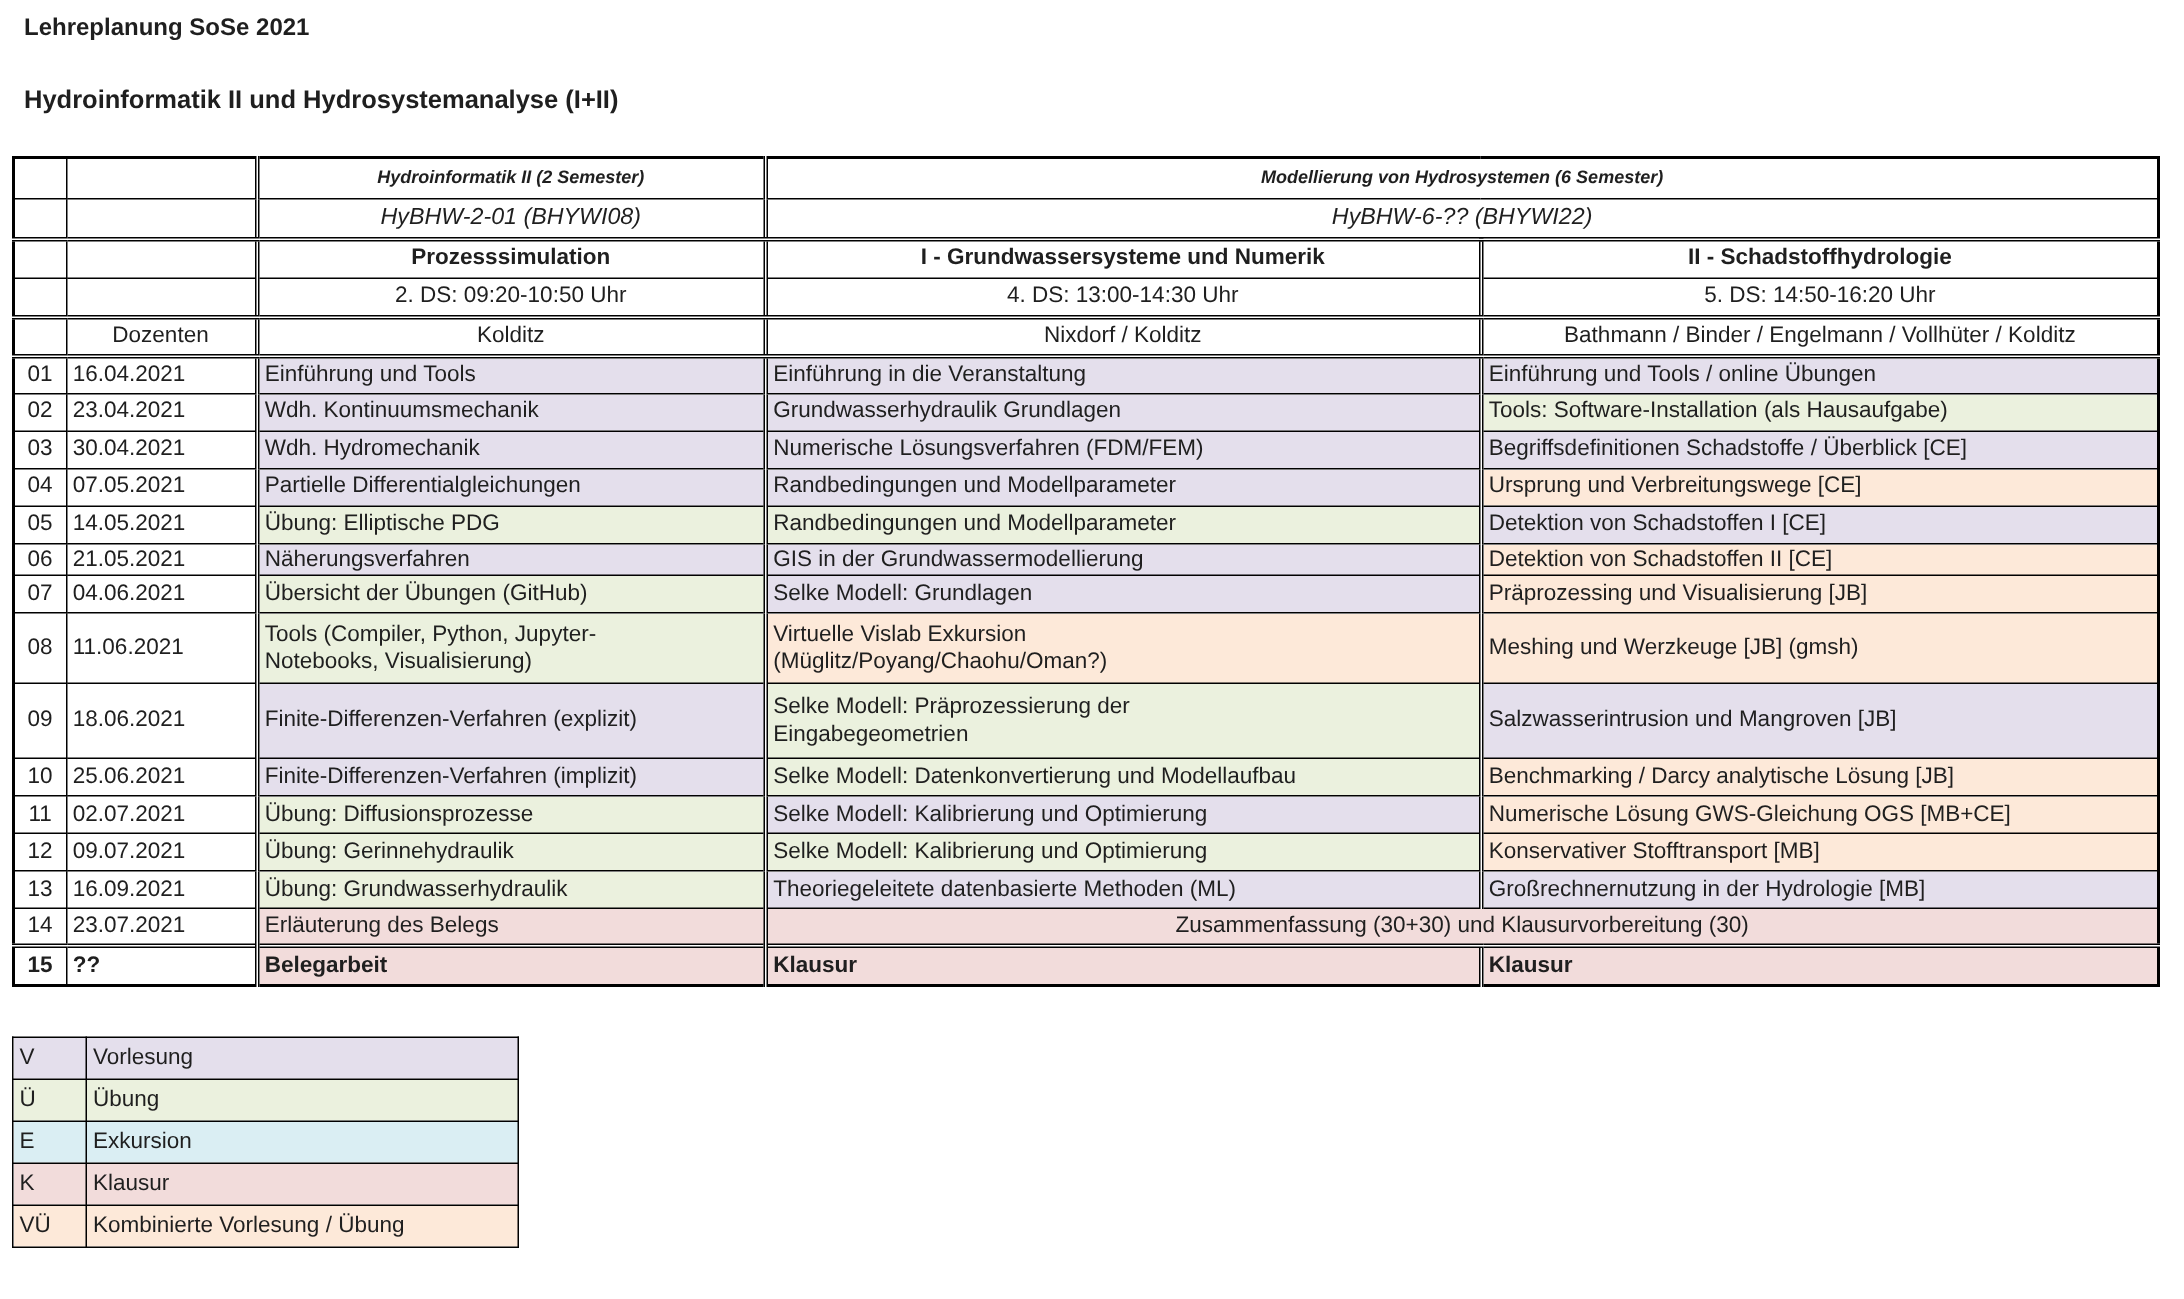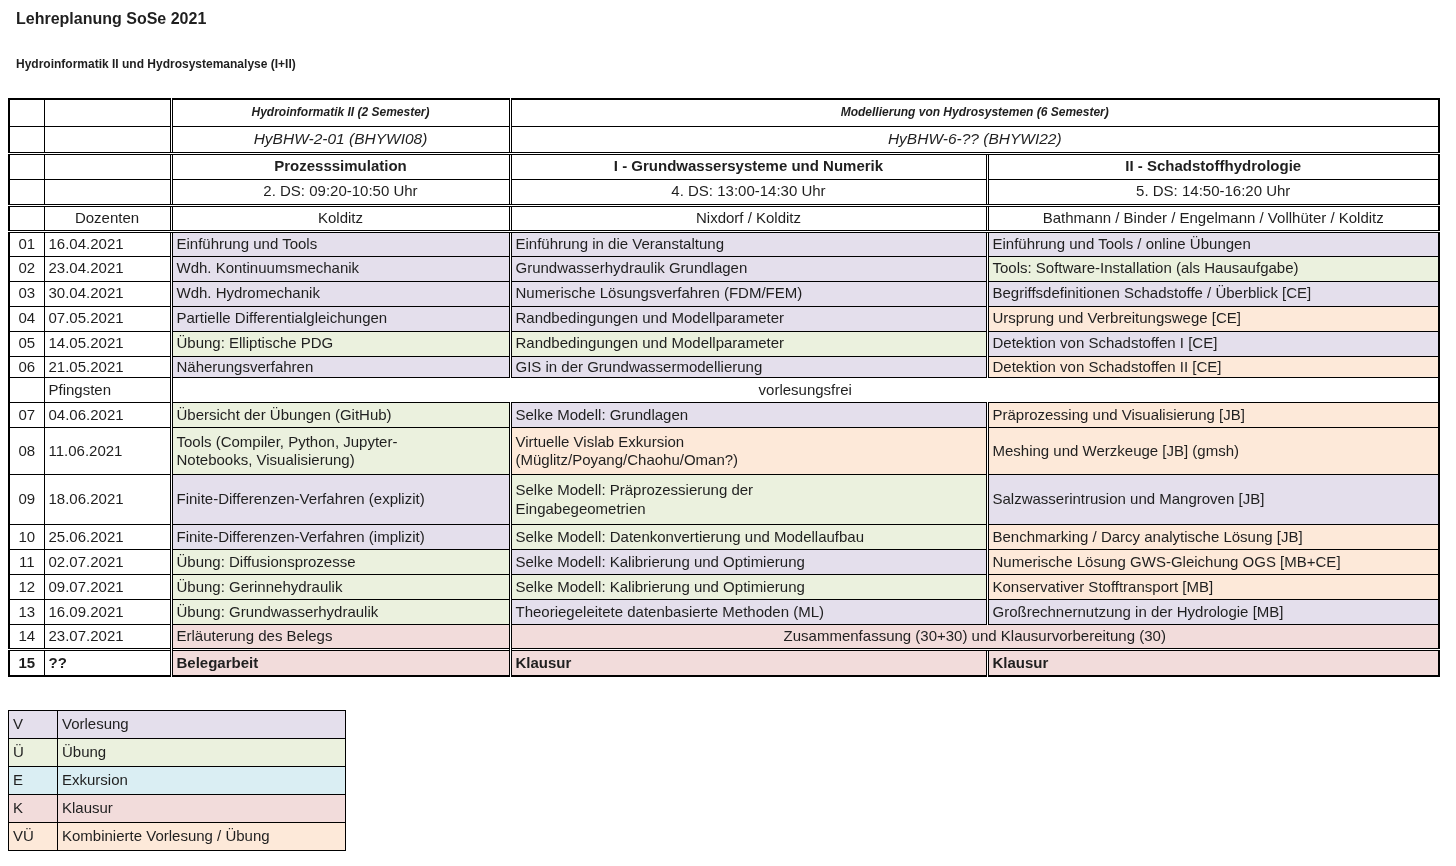--- a/index.html
+++ b/index.html
@@ -3,21 +3,21 @@
 <meta charset="utf-8">
 <style>
   html, body { margin:0; padding:0; background:#ffffff; }
   body {
     width:1456px; height:866px; overflow:hidden;
     font-family:"Liberation Sans","DejaVu Sans",sans-serif;
     color:#1f1f1f;
   }
   .page { padding:10px 0 0 16px; }
   .title1 { font-size:16px; font-weight:bold; margin:0 0 0 0; }
-  .title2 { font-size:12px; font-weight:bold; margin:29px 0 16px 0; }
+  .title2 { font-size:17px; font-weight:bold; margin:29px 0 16px 0; }
 
   table { border-collapse:collapse; table-layout:fixed; }
   table.sched { margin:27px 0 0 -8px; border:2px solid #000; margin-left:-8px; }
   .sched { margin-left:-8px; }
   td {
     border:1px solid #000;
     font-size:15px; line-height:1.25;
     padding:1px 4px; vertical-align:middle; overflow:hidden;
   }
   .c { text-align:center; }
@@ -125,25 +125,20 @@
           <td class="pre dbl-l bg-v">Detektion von Schadstoffen I [CE]</td>
         </tr>
         <tr style="height: 16px;">
           <td class="c">06</td>
           <td>21.05.2021</td>
           <td class="pre dbl-l bg-v">Näherungsverfahren</td>
           <td class="pre dbl-l bg-v">GIS in der Grundwassermodellierung</td>
           <td class="pre dbl-l bg-vu">Detektion von Schadstoffen II  [CE]</td>
         </tr>
         <tr style="height: 25px;">
-          <td class="c"></td>
-          <td>Pfingsten</td>
-          <td class="c dbl-l " colspan="3">vorlesungsfrei</td>
-        </tr>
-        <tr style="height: 25px;">
           <td class="c">07</td>
           <td>04.06.2021</td>
           <td class="pre dbl-l bg-u">Übersicht der Übungen (GitHub)</td>
           <td class="pre dbl-l bg-v">Selke Modell: Grundlagen</td>
           <td class="pre dbl-l bg-vu">Präprozessing und Visualisierung [JB]</td>
         </tr>
         <tr style="height: 47px;">
           <td class="c">08</td>
           <td>11.06.2021</td>
           <td class="pre dbl-l bg-u">Tools (Compiler, Python, Jupyter-

